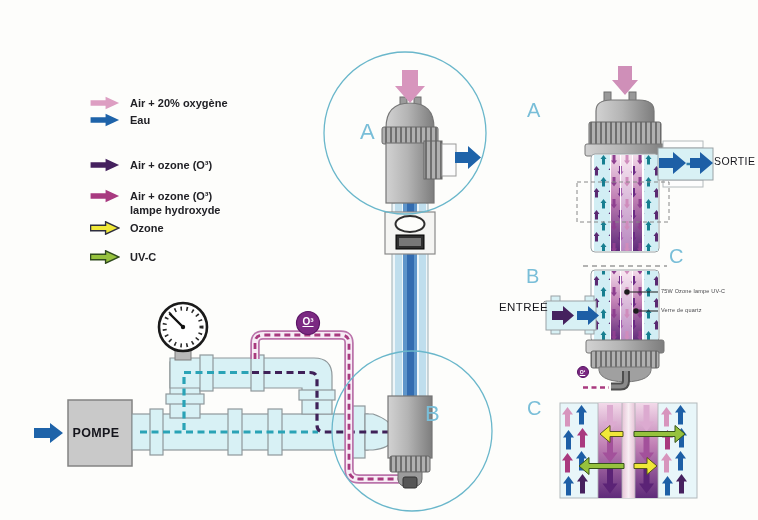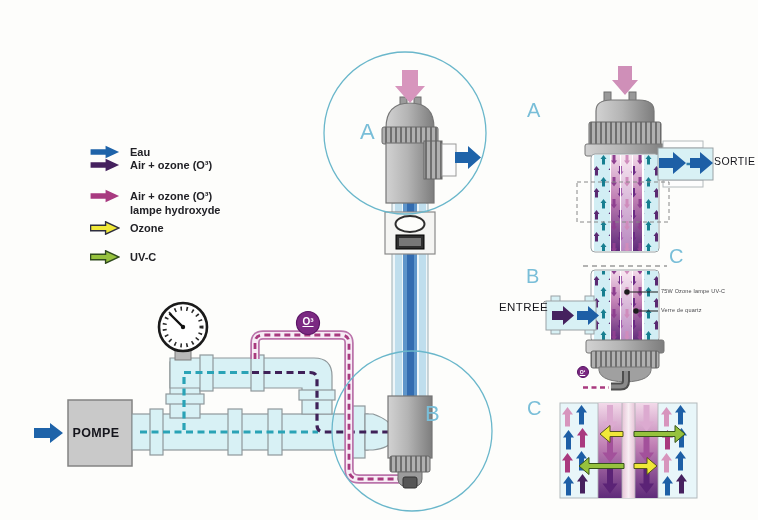--- a/index.html
+++ b/index.html
@@ -263,21 +263,27 @@
 
     <g stroke-width="1">
       <path d="M623 431.5 h-13 v-6 l-10 8.5 l10 8.5 v-6 h13 z" fill="#f0e838" stroke="#55551a"></path>
       <path d="M634 431.5 h41 v-6 l10 8.5 l-10 8.5 v-6 h-41 z" fill="#96c23d" stroke="#35531a"></path>
       <path d="M624 463.5 h-35 v-6 l-10 8.5 l10 8.5 v-6 h35 z" fill="#96c23d" stroke="#35531a"></path>
       <path d="M634 463.5 h13 v-6 l10 8.5 l-10 8.5 v-6 h-13 z" fill="#f0e838" stroke="#55551a"></path>
     </g>
   </g>
 </svg>
 
-<div class="legend-row" style="top:145px">
+<div class="legend-row" style="top:96px">
+  <svg width="30" height="14" viewBox="0 0 26 12">
+        <path d="M0.5 3.6 H13.5 V0.6 L25.2 6 L13.5 11.4 V8.4 H0.5 Z" fill="#dd9ec2"></path>
+      </svg>
+  <span class="txt">Air + 20% oxygène</span>
+</div>
+<div class="legend-row" style="top:113px">
   <svg width="30" height="14" viewBox="0 0 26 12">
         <path d="M0.5 3.6 H13.5 V0.6 L25.2 6 L13.5 11.4 V8.4 H0.5 Z" fill="#1e63a9"></path>
       </svg>
   <span class="txt">Eau</span>
 </div>
 <div class="legend-row" style="top:158px">
   <svg width="30" height="14" viewBox="0 0 26 12">
         <path d="M0.5 3.6 H13.5 V0.6 L25.2 6 L13.5 11.4 V8.4 H0.5 Z" fill="#45215e"></path>
       </svg>
   <span class="txt">Air + ozone (O³)</span>

